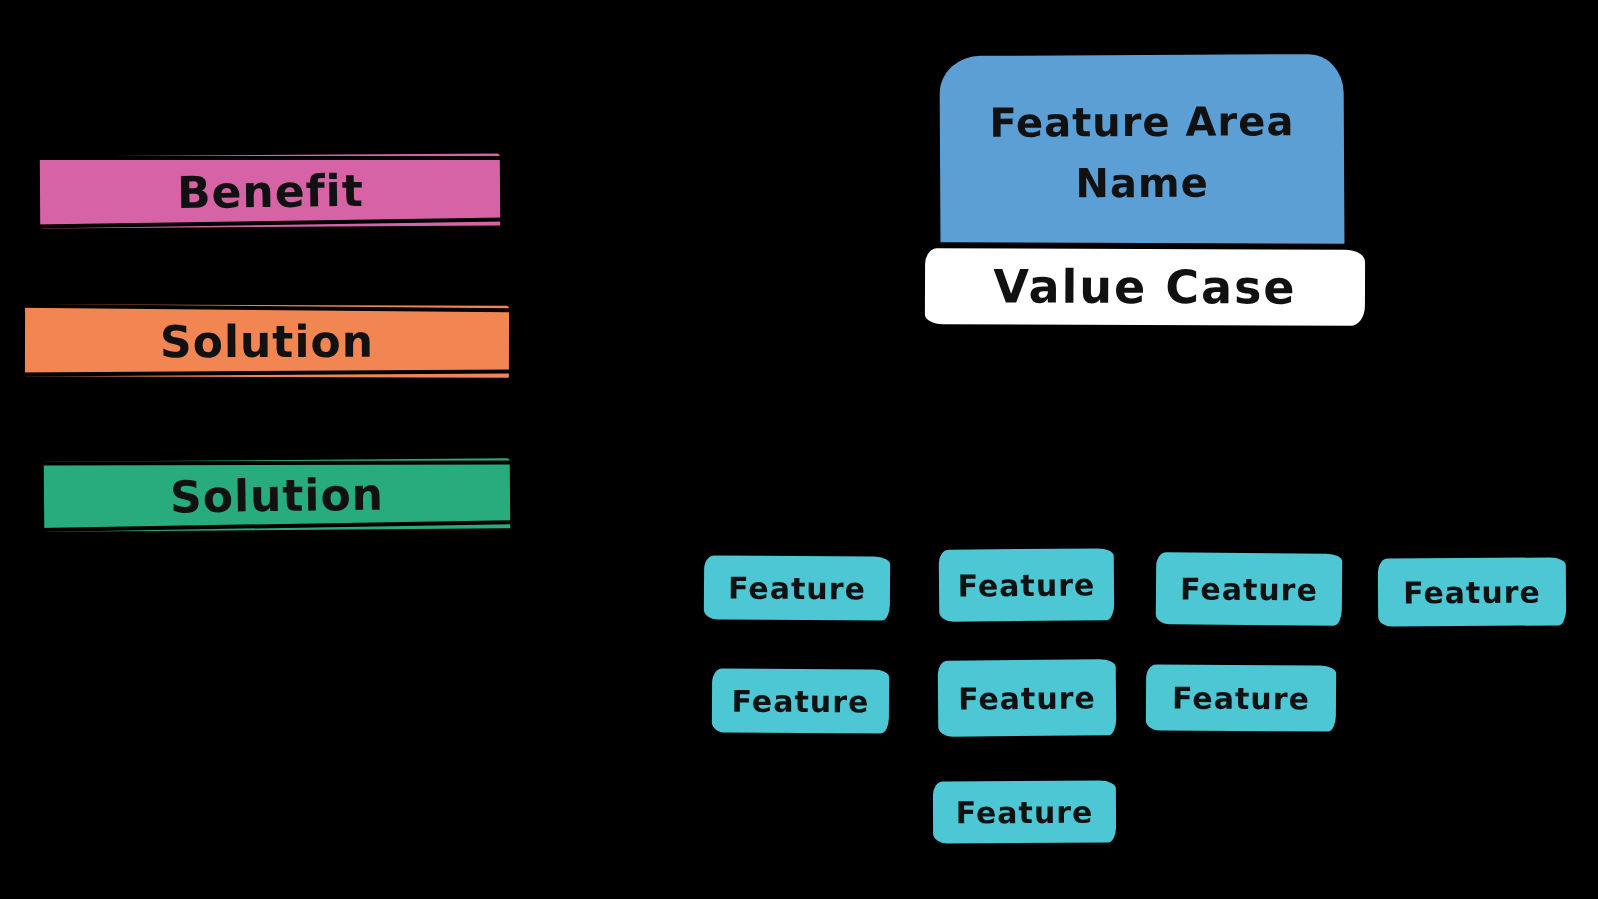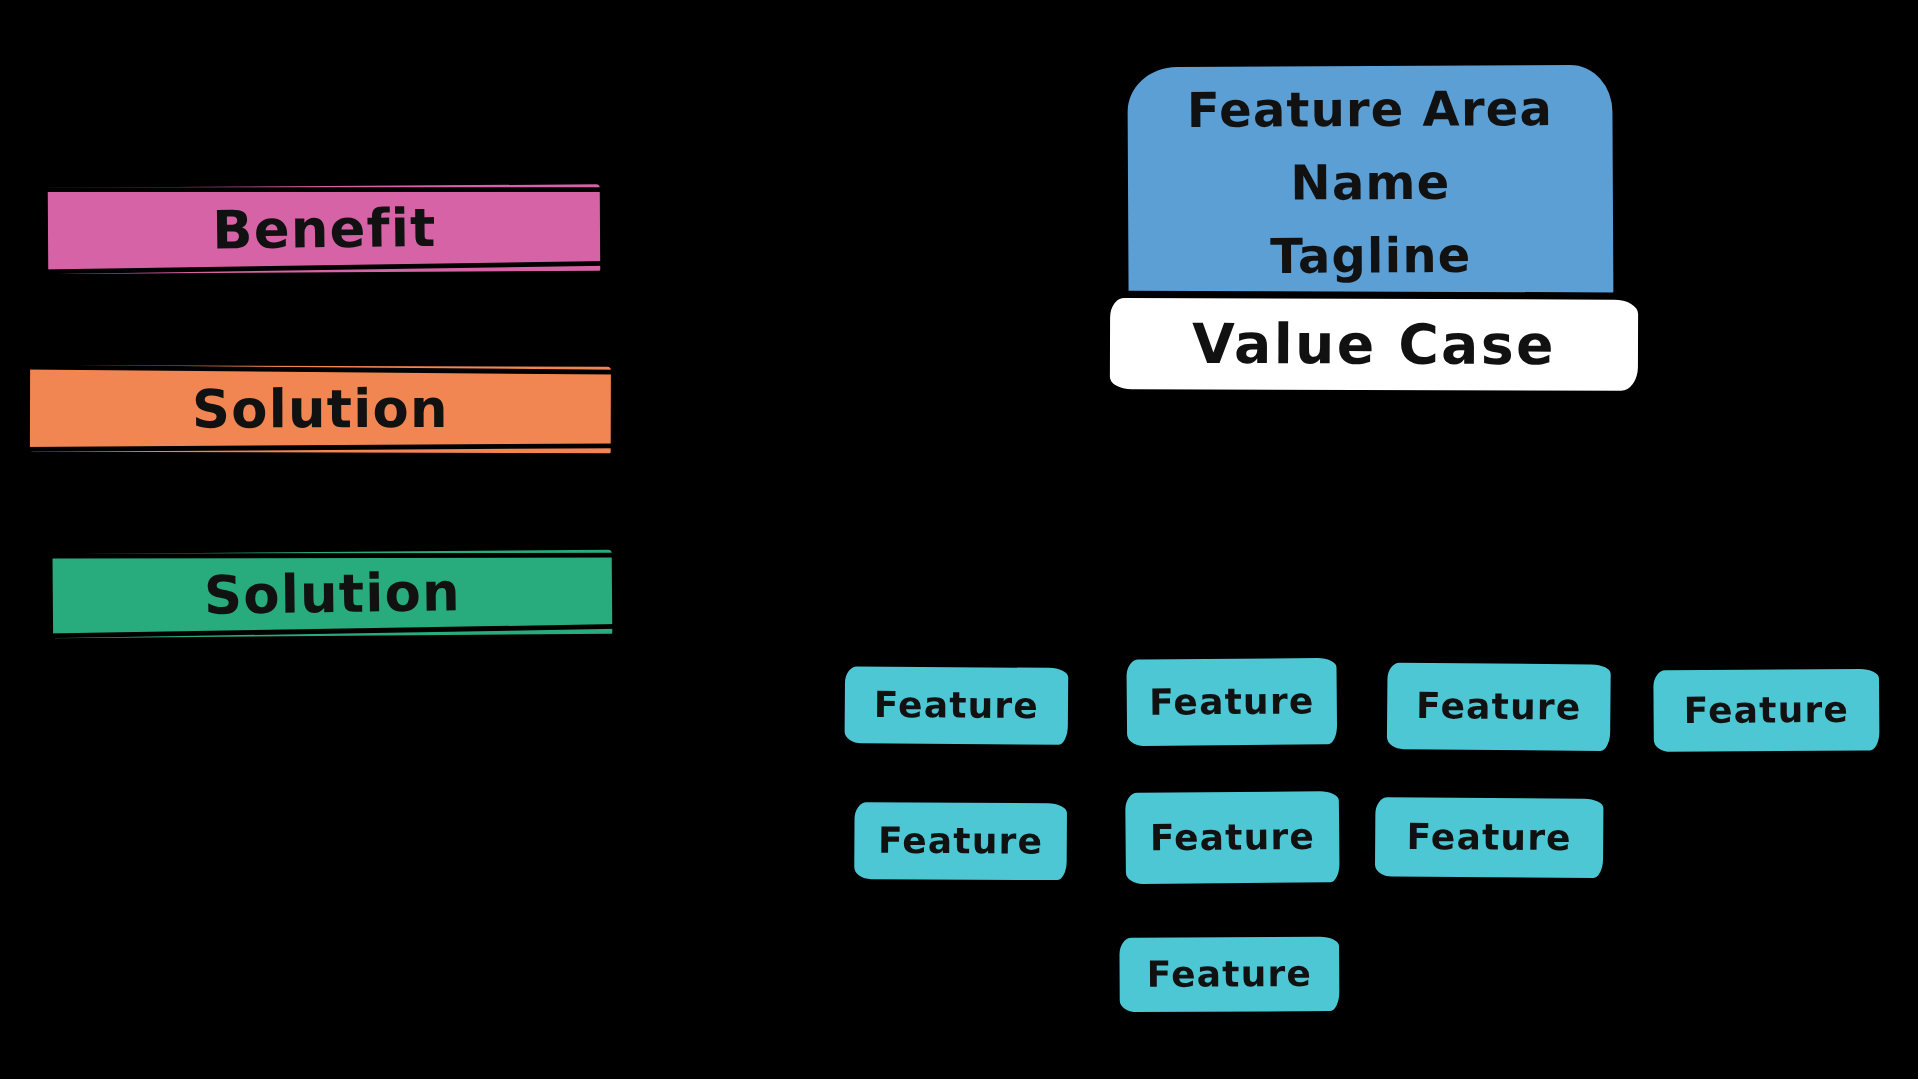--- a/index.html
+++ b/index.html
@@ -137,21 +137,20 @@
     <span class="label">Solution</span>
   </div>
 
   <div class="stack-box box-solution" style="background-color: rgb(41, 172, 125);">
     <span class="label">Solution</span>
   </div>
 
   <div class="header-card" style="background-color: rgb(92, 159, 212);">
     <div class="line">Feature Area</div>
     <div class="line">Name</div>
-    <div class="line">Tagline</div>
   </div>
 
   <div class="value-case" style="background-color: rgb(255, 255, 255);">
     <span class="label">Value Case</span>
   </div>
 
   <div class="feature-box f1" style="background-color: rgb(77, 199, 212);">
     <span class="label">Feature</span>
   </div>
   <div class="feature-box f2" style="background-color: rgb(77, 199, 212);">

